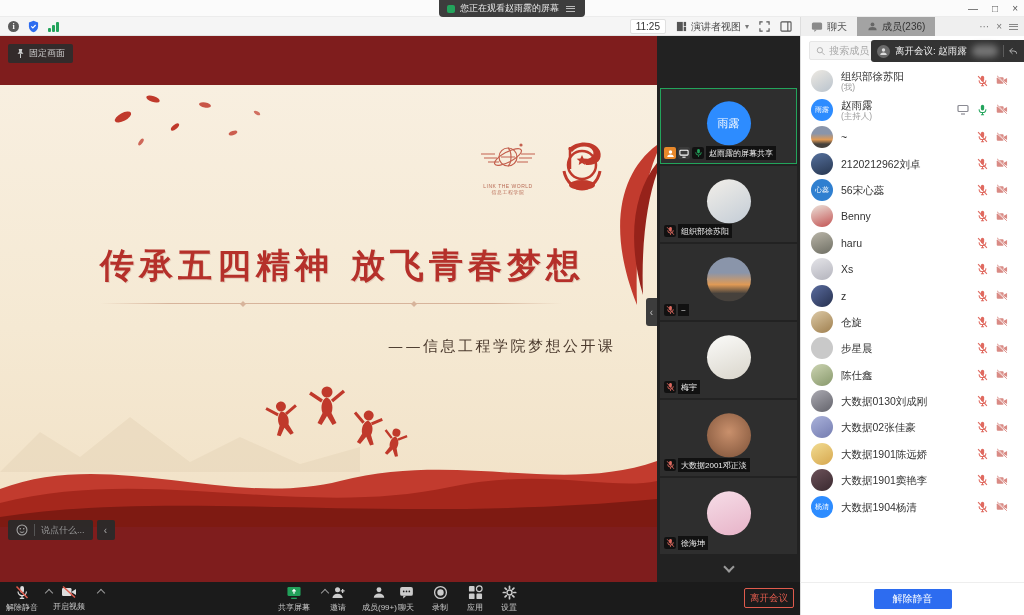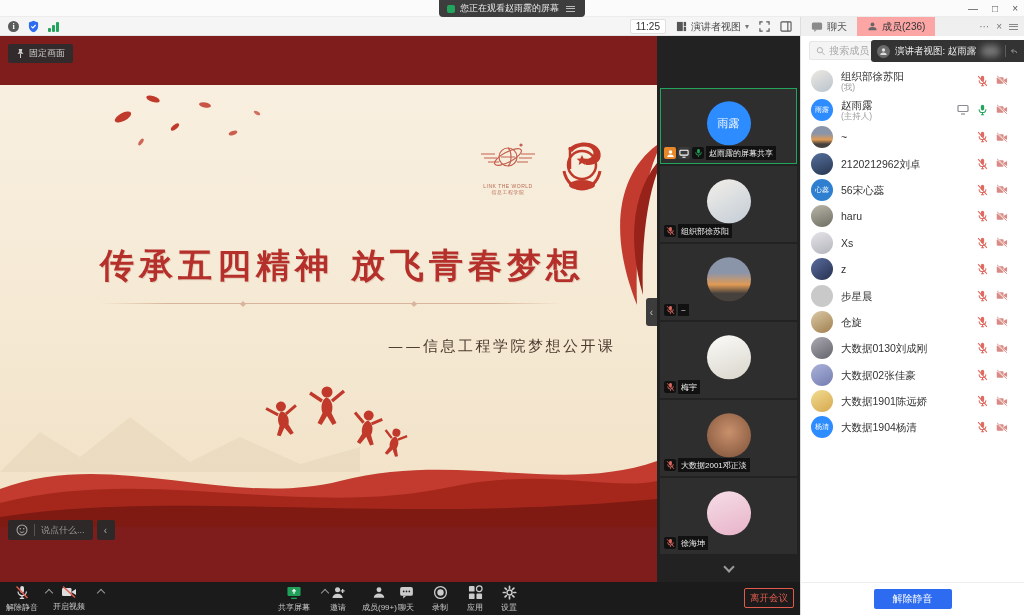--- a/index.html
+++ b/index.html
@@ -25,21 +25,21 @@
   .sig i { display:block; width:2.5px; background:#23a45c; border-radius:1px; }
   .sig i:nth-child(1){height:4px}.sig i:nth-child(2){height:7px}.sig i:nth-child(3){height:10px}
   .sb-right { position:absolute; right:232px; top:0; height:19px; display:flex; align-items:center; gap:10px; }
   .timebox { background:#fff; border:1px solid #e0e0e0; border-radius:2px; padding:0px 5px; font-size:10px; color:#333; line-height:13px; }
   .viewmode { display:flex; align-items:center; gap:4px; font-size:10px; color:#444; cursor:pointer; }
   .sb-ic { display:flex; align-items:center; cursor:pointer; }
 
   
   .ptabs { position:absolute; left:800px; top:0; width:224px; height:19px; background:#efefef; border-left:1px solid #ddd; display:flex; align-items:center; }
   .ptab { display:flex; align-items:center; gap:4px; height:19px; padding:0 10px; font-size:10px; color:#555; cursor:pointer; }
-  .ptab.active { background:#fca5a5; color:#333; }
+  .ptab.active { background:#a3a3a3; color:#333; }
   .ptabs-right { margin-left:auto; display:flex; align-items:center; gap:7px; padding-right:6px; }
   .ptabs-right .g { font-size:10px; color:#777; cursor:pointer; line-height:19px; }
   .hamb { display:flex; flex-direction:column; gap:1.5px; cursor:pointer; }
   .hamb i { width:9px; height:1px; background:#888; display:block; }
 
   
   .stage { position:absolute; left:0; top:36px; width:657px; height:546px; background:#7f1d1d; overflow:hidden; }
   .pinbtn { position:absolute; left:8px; top:8px; display:flex; align-items:center; gap:4px; background:rgba(45,45,45,.92); border-radius:2px; padding:3px 8px; cursor:pointer; z-index:5; }
   .pinbtn span { font-size:9px; color:#ccc; }
   .slide { position:absolute; left:0; top:49px; width:657px; height:442px; background:linear-gradient(180deg,#f8efe0 0%,#f5e9d3 55%,#f1e1c6 100%); overflow:hidden; }
@@ -439,21 +439,21 @@
         </svg>
       <input placeholder="搜索成员" style="">
     </div>
     <div class="toast">
       <span class="tavatar">
         <svg width="9" height="9" viewBox="0 0 10 10">
             <circle cx="5" cy="3.4" r="1.9" fill="#ddd"></circle>
             <path d="M1.4 9a3.6 2.8 0 0 1 7.2 0z" fill="#ddd"></path>
           </svg>
       </span>
-      <span class="ttxt">演讲者视图: 赵雨露</span>
+      <span class="ttxt">离开会议: 赵雨露</span>
       <span class="smudge"></span>
       <span class="tdiv"></span>
       <svg width="11" height="10" viewBox="0 0 12 10">
           <path d="M5 1L1 5l4 4M1 5h6a4 4 0 0 1 4 4" fill="none" stroke="#bbb" stroke-width="1.3"></path>
         </svg>
     </div>
     <div class="mlist">
   <div class="mrow tall">
     <span class="mavatar" style="background: linear-gradient(150deg, rgb(237, 233, 226), rgb(185, 195, 205));">
       
@@ -598,20 +598,48 @@
         <svg width="12" height="11" viewBox="0 0 13 11">
                 <rect x="0.8" y="2" width="7.4" height="7" rx="1" fill="currentColor"></rect>
                 <path d="M8.6 4.8l3.4-2v5.4l-3.4-2z" fill="currentColor"></path>
                 <path d="M1.2 .8l10.6 9.6" stroke="#fff" stroke-width="1.6"></path>
                 <path d="M1.2 .5l10.6 9.6" stroke="currentColor" stroke-width="1"></path>
               </svg>
       </span>
     </span>
   </div>
 
+  <div class="mrow">
+    <span class="mavatar" style="background: linear-gradient(160deg, rgb(236, 226, 218), rgb(194, 82, 82));">
+      
+    </span>
+    <span class="mtext">
+      <span class="mname">Benny</span>
+
+    </span>
+    <span class="micons">
+
+      <span class="ic-mic off">
+        <svg width="11" height="12" viewBox="0 0 12 13">
+                <rect x="4.2" y="0.8" width="3.6" height="6.2" rx="1.8" fill="currentColor"></rect>
+                <path d="M2.3 5.6a3.7 3.7 0 0 0 7.4 0" fill="none" stroke="currentColor" stroke-width="1.1"></path>
+                <path d="M6 9.6v2M4.3 11.8h3.4" stroke="currentColor" stroke-width="1.1"></path>
+                <path d="M1.2 1.2l9.6 10.6" stroke="currentColor" stroke-width="1.2"></path>
+              </svg>
+      </span>
+      <span class="ic-cam">
+        <svg width="12" height="11" viewBox="0 0 13 11">
+                <rect x="0.8" y="2" width="7.4" height="7" rx="1" fill="currentColor"></rect>
+                <path d="M8.6 4.8l3.4-2v5.4l-3.4-2z" fill="currentColor"></path>
+                <path d="M1.2 .8l10.6 9.6" stroke="#fff" stroke-width="1.6"></path>
+                <path d="M1.2 .5l10.6 9.6" stroke="currentColor" stroke-width="1"></path>
+              </svg>
+      </span>
+    </span>
+  </div>
 
   <div class="mrow">
     <span class="mavatar" style="background: linear-gradient(160deg, rgb(185, 181, 168), rgb(110, 110, 99));">
       
     </span>
     <span class="mtext">
       <span class="mname">haru</span>
 
     </span>
     <span class="micons">
@@ -687,20 +715,49 @@
                 <rect x="0.8" y="2" width="7.4" height="7" rx="1" fill="currentColor"></rect>
                 <path d="M8.6 4.8l3.4-2v5.4l-3.4-2z" fill="currentColor"></path>
                 <path d="M1.2 .8l10.6 9.6" stroke="#fff" stroke-width="1.6"></path>
                 <path d="M1.2 .5l10.6 9.6" stroke="currentColor" stroke-width="1"></path>
               </svg>
       </span>
     </span>
   </div>
 
   <div class="mrow">
+    <span class="mavatar" style="background: linear-gradient(150deg, rgb(220, 201, 166), rgb(159, 127, 78));">
+      
+    </span>
+    <span class="mtext">
+      <span class="mname">仓旋</span>
+
+    </span>
+    <span class="micons">
+
+      <span class="ic-mic off">
+        <svg width="11" height="12" viewBox="0 0 12 13">
+                <rect x="4.2" y="0.8" width="3.6" height="6.2" rx="1.8" fill="currentColor"></rect>
+                <path d="M2.3 5.6a3.7 3.7 0 0 0 7.4 0" fill="none" stroke="currentColor" stroke-width="1.1"></path>
+                <path d="M6 9.6v2M4.3 11.8h3.4" stroke="currentColor" stroke-width="1.1"></path>
+                <path d="M1.2 1.2l9.6 10.6" stroke="currentColor" stroke-width="1.2"></path>
+              </svg>
+      </span>
+      <span class="ic-cam">
+        <svg width="12" height="11" viewBox="0 0 13 11">
+                <rect x="0.8" y="2" width="7.4" height="7" rx="1" fill="currentColor"></rect>
+                <path d="M8.6 4.8l3.4-2v5.4l-3.4-2z" fill="currentColor"></path>
+                <path d="M1.2 .8l10.6 9.6" stroke="#fff" stroke-width="1.6"></path>
+                <path d="M1.2 .5l10.6 9.6" stroke="currentColor" stroke-width="1"></path>
+              </svg>
+      </span>
+    </span>
+  </div>
+
+  <div class="mrow">
     <span class="mavatar" style="background: rgb(201, 201, 201);">
       
     </span>
     <span class="mtext">
       <span class="mname">步星晨</span>
 
     </span>
     <span class="micons">
 
       <span class="ic-mic off">
@@ -716,48 +773,47 @@
                 <rect x="0.8" y="2" width="7.4" height="7" rx="1" fill="currentColor"></rect>
                 <path d="M8.6 4.8l3.4-2v5.4l-3.4-2z" fill="currentColor"></path>
                 <path d="M1.2 .8l10.6 9.6" stroke="#fff" stroke-width="1.6"></path>
                 <path d="M1.2 .5l10.6 9.6" stroke="currentColor" stroke-width="1"></path>
               </svg>
       </span>
     </span>
   </div>
 
   <div class="mrow">
-    <span class="mavatar" style="background: linear-gradient(150deg, rgb(220, 201, 166), rgb(159, 127, 78));">
-      
-    </span>
-    <span class="mtext">
-      <span class="mname">仓旋</span>
-
-    </span>
-    <span class="micons">
-
-      <span class="ic-mic off">
-        <svg width="11" height="12" viewBox="0 0 12 13">
-                <rect x="4.2" y="0.8" width="3.6" height="6.2" rx="1.8" fill="currentColor"></rect>
-                <path d="M2.3 5.6a3.7 3.7 0 0 0 7.4 0" fill="none" stroke="currentColor" stroke-width="1.1"></path>
-                <path d="M6 9.6v2M4.3 11.8h3.4" stroke="currentColor" stroke-width="1.1"></path>
-                <path d="M1.2 1.2l9.6 10.6" stroke="currentColor" stroke-width="1.2"></path>
-              </svg>
-      </span>
-      <span class="ic-cam">
-        <svg width="12" height="11" viewBox="0 0 13 11">
-                <rect x="0.8" y="2" width="7.4" height="7" rx="1" fill="currentColor"></rect>
-                <path d="M8.6 4.8l3.4-2v5.4l-3.4-2z" fill="currentColor"></path>
-                <path d="M1.2 .8l10.6 9.6" stroke="#fff" stroke-width="1.6"></path>
-                <path d="M1.2 .5l10.6 9.6" stroke="currentColor" stroke-width="1"></path>
-              </svg>
-      </span>
-    </span>
-  </div>
-
+    <span class="mavatar" style="background: linear-gradient(150deg, rgb(204, 212, 178), rgb(135, 152, 107));">
+      
+    </span>
+    <span class="mtext">
+      <span class="mname">陈仕鑫</span>
+
+    </span>
+    <span class="micons">
+
+      <span class="ic-mic off">
+        <svg width="11" height="12" viewBox="0 0 12 13">
+                <rect x="4.2" y="0.8" width="3.6" height="6.2" rx="1.8" fill="currentColor"></rect>
+                <path d="M2.3 5.6a3.7 3.7 0 0 0 7.4 0" fill="none" stroke="currentColor" stroke-width="1.1"></path>
+                <path d="M6 9.6v2M4.3 11.8h3.4" stroke="currentColor" stroke-width="1.1"></path>
+                <path d="M1.2 1.2l9.6 10.6" stroke="currentColor" stroke-width="1.2"></path>
+              </svg>
+      </span>
+      <span class="ic-cam">
+        <svg width="12" height="11" viewBox="0 0 13 11">
+                <rect x="0.8" y="2" width="7.4" height="7" rx="1" fill="currentColor"></rect>
+                <path d="M8.6 4.8l3.4-2v5.4l-3.4-2z" fill="currentColor"></path>
+                <path d="M1.2 .8l10.6 9.6" stroke="#fff" stroke-width="1.6"></path>
+                <path d="M1.2 .5l10.6 9.6" stroke="currentColor" stroke-width="1"></path>
+              </svg>
+      </span>
+    </span>
+  </div>
 
 
   <div class="mrow">
     <span class="mavatar" style="background: linear-gradient(150deg, rgb(171, 170, 178), rgb(99, 99, 107));">
       
     </span>
     <span class="mtext">
       <span class="mname">大数据0130刘成刚</span>
 
     </span>
@@ -833,20 +889,48 @@
         <svg width="12" height="11" viewBox="0 0 13 11">
                 <rect x="0.8" y="2" width="7.4" height="7" rx="1" fill="currentColor"></rect>
                 <path d="M8.6 4.8l3.4-2v5.4l-3.4-2z" fill="currentColor"></path>
                 <path d="M1.2 .8l10.6 9.6" stroke="#fff" stroke-width="1.6"></path>
                 <path d="M1.2 .5l10.6 9.6" stroke="currentColor" stroke-width="1"></path>
               </svg>
       </span>
     </span>
   </div>
 
+  <div class="mrow">
+    <span class="mavatar" style="background: linear-gradient(150deg, rgb(109, 82, 90), rgb(57, 41, 47));">
+      
+    </span>
+    <span class="mtext">
+      <span class="mname">大数据1901窦艳李</span>
+
+    </span>
+    <span class="micons">
+
+      <span class="ic-mic off">
+        <svg width="11" height="12" viewBox="0 0 12 13">
+                <rect x="4.2" y="0.8" width="3.6" height="6.2" rx="1.8" fill="currentColor"></rect>
+                <path d="M2.3 5.6a3.7 3.7 0 0 0 7.4 0" fill="none" stroke="currentColor" stroke-width="1.1"></path>
+                <path d="M6 9.6v2M4.3 11.8h3.4" stroke="currentColor" stroke-width="1.1"></path>
+                <path d="M1.2 1.2l9.6 10.6" stroke="currentColor" stroke-width="1.2"></path>
+              </svg>
+      </span>
+      <span class="ic-cam">
+        <svg width="12" height="11" viewBox="0 0 13 11">
+                <rect x="0.8" y="2" width="7.4" height="7" rx="1" fill="currentColor"></rect>
+                <path d="M8.6 4.8l3.4-2v5.4l-3.4-2z" fill="currentColor"></path>
+                <path d="M1.2 .8l10.6 9.6" stroke="#fff" stroke-width="1.6"></path>
+                <path d="M1.2 .5l10.6 9.6" stroke="currentColor" stroke-width="1"></path>
+              </svg>
+      </span>
+    </span>
+  </div>
 
 
   <div class="mrow">
     <span class="mavatar" style="background: rgb(45, 140, 255);">
       <i class="mav-txt">杨清</i>
     </span>
     <span class="mtext">
       <span class="mname">大数据1904杨清</span>
 
     </span>

